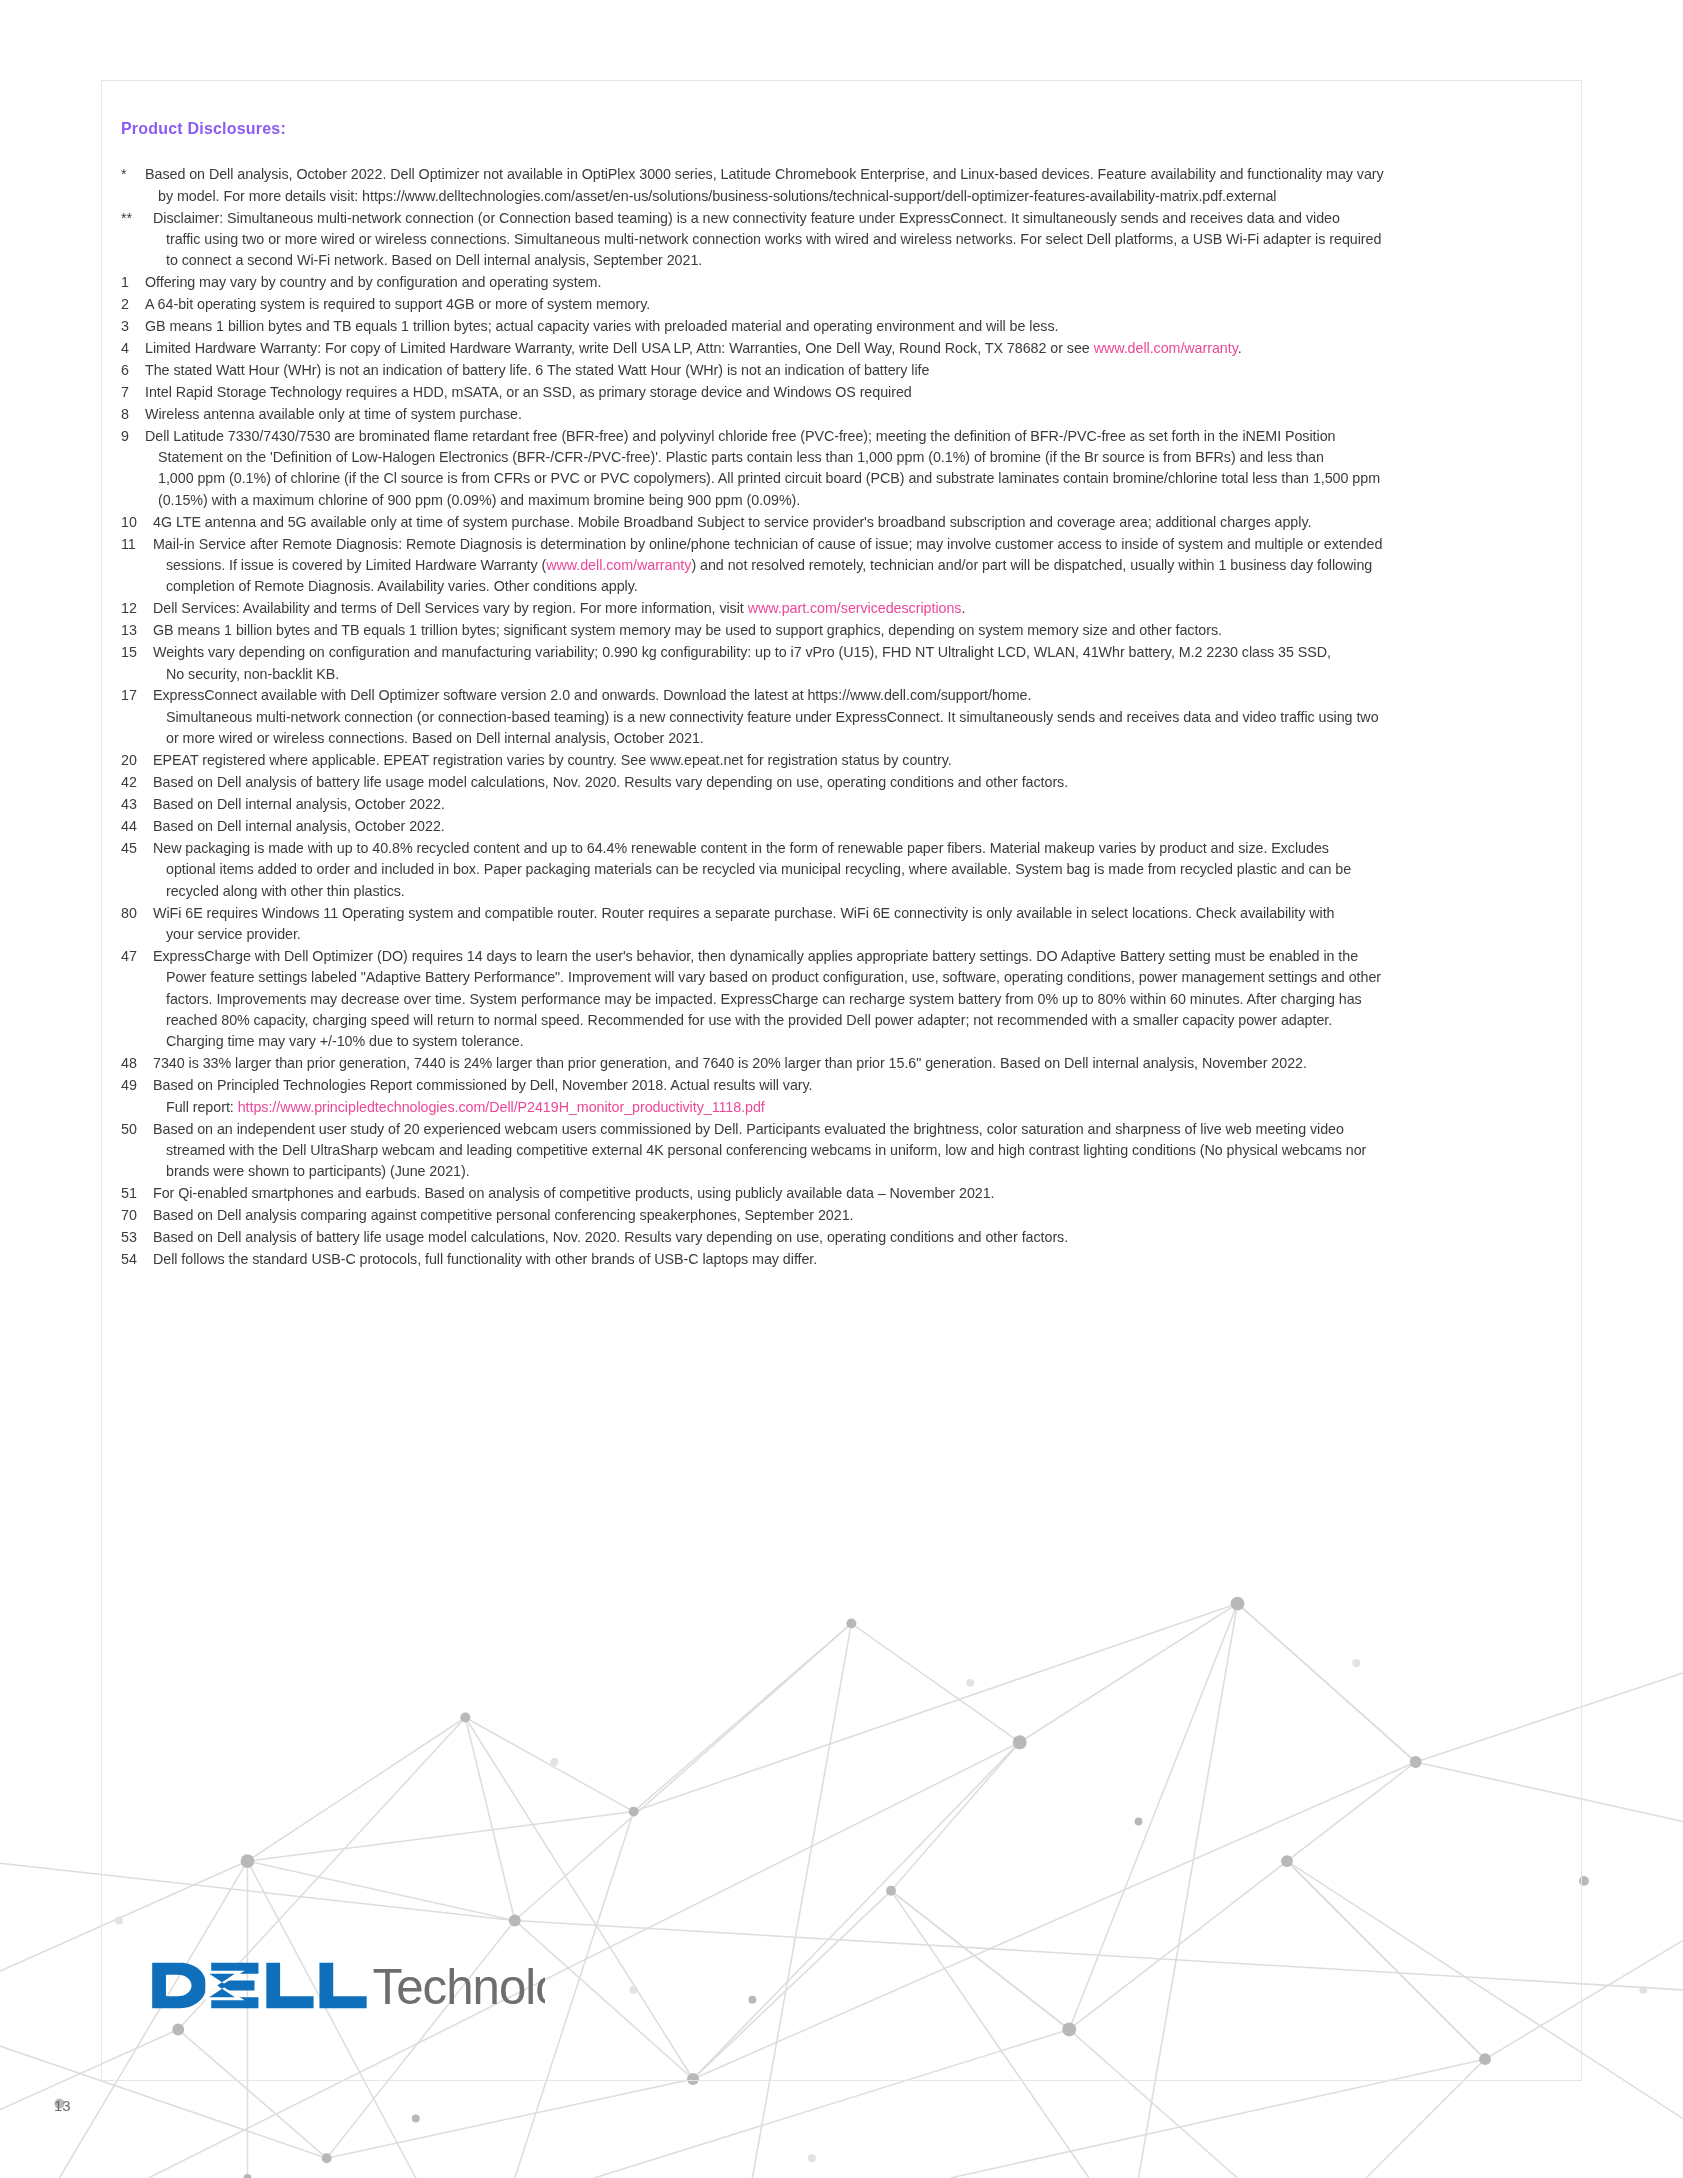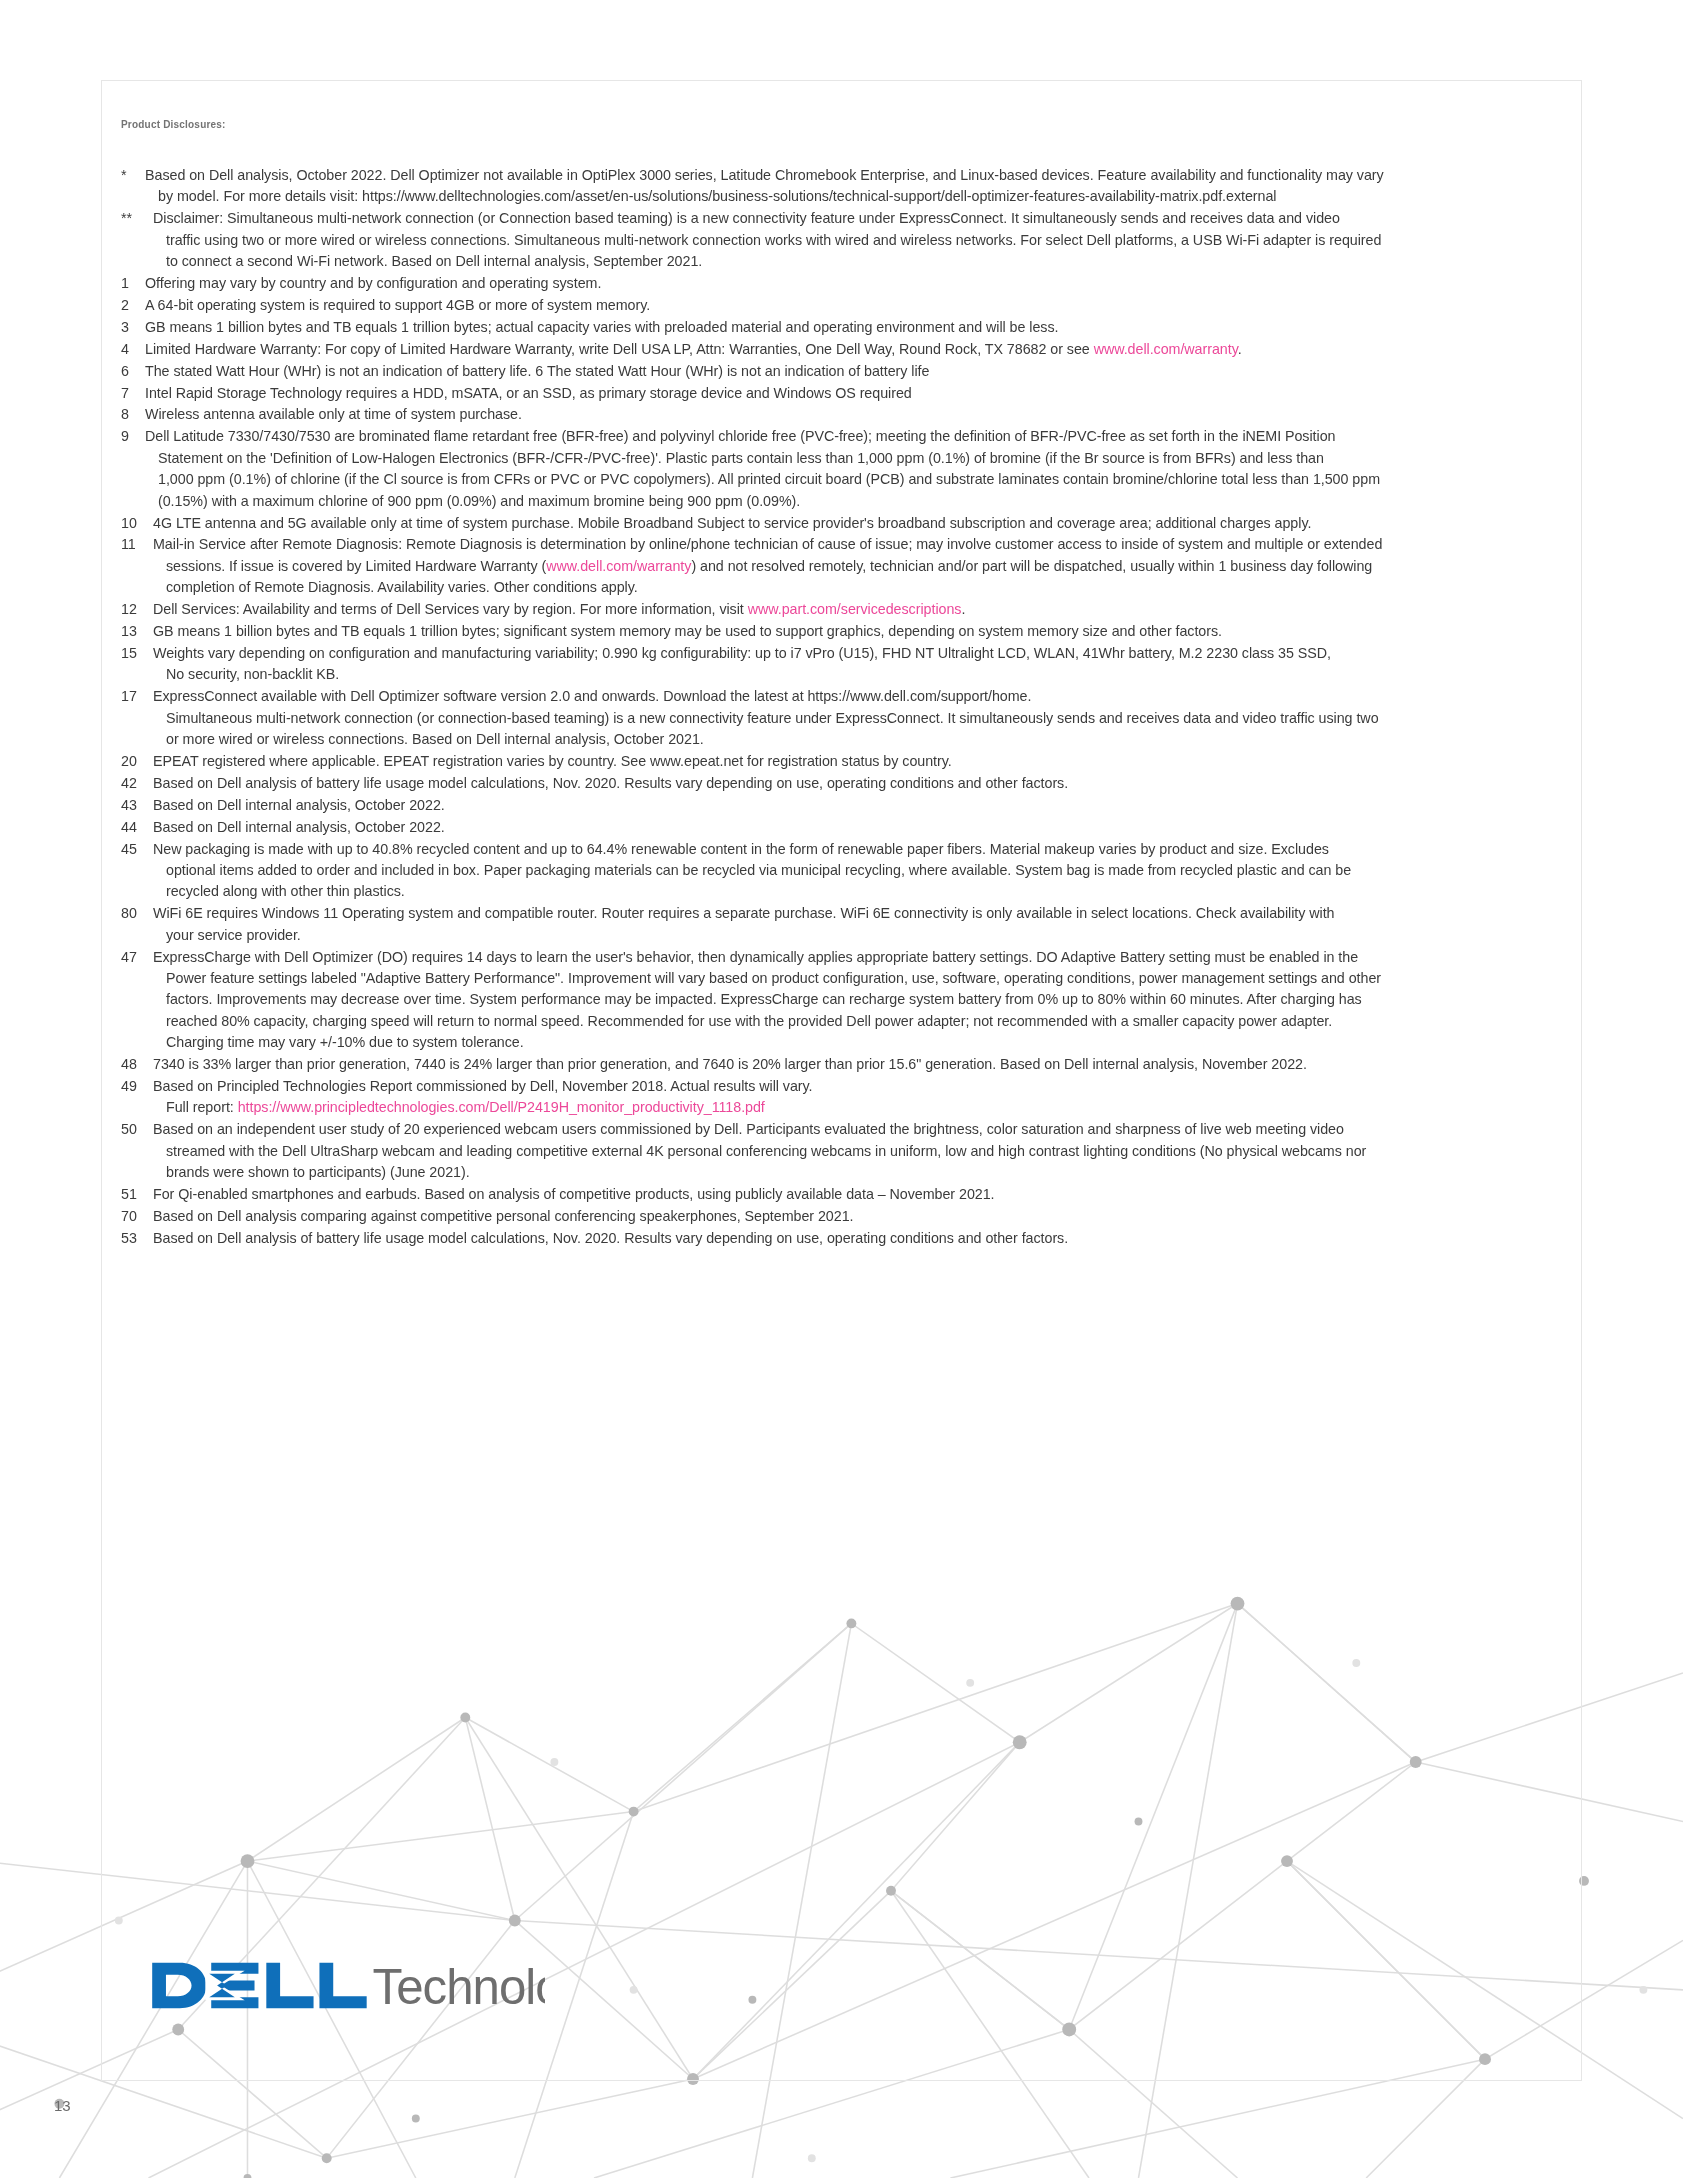--- a/index.html
+++ b/index.html
@@ -42,25 +42,25 @@
 
   .doc-body {
     position: absolute;
     left: 121px;
     top: 119px;
     width: 1440px;
     z-index: 3;
   }
 
   .page-title {
-    font-size: 10px;
+    font-size: 16px;
     font-weight: bold;
-    color: #737373;
+    color: #8b5cf6;
     letter-spacing: 0.2px;
-    margin: 0 0 34px 0;
+    margin: 0 0 26px 0;
     line-height: 1.2;
   }
 
   .notes {
     margin: 0;
     padding: 0;
     list-style: none;
   }
 
   .note {
@@ -297,20 +297,24 @@
           <span class="note-text">For Qi-enabled smartphones and earbuds. Based on analysis of competitive products, using publicly available data – November 2021.</span>
         </div>
         <div class="note">
           <span class="note-marker wide">70</span>
           <span class="note-text">Based on Dell analysis comparing against competitive personal conferencing speakerphones, September 2021.</span>
         </div>
         <div class="note">
           <span class="note-marker wide">53</span>
           <span class="note-text">Based on Dell analysis of battery life usage model calculations, Nov. 2020. Results vary depending on use, operating conditions and other factors.</span>
         </div>
+        <div class="note">
+          <span class="note-marker wide">54</span>
+          <span class="note-text">Dell follows the standard USB-C protocols, full functionality with other brands of USB-C laptops may differ.</span>
+        </div>
       </div>
   </div>
 
   <div class="logo-wrap">
     <svg class="logo-svg" width="396" height="61" viewBox="0 0 400 62" aria-hidden="true">
       <g>
         <path fill="#0f6fba" d="M2,8 L2,54 L30,54 C46,54 57,44 57,31 C57,18 46,8 30,8 Z M16,20 L28,20 C36,20 42,25 42,31 C42,37 36,42 28,42 L16,42 Z"></path>
         <path fill="#0f6fba" d="M62,8 L62,54 L110,54 L110,43 L76,43 L76,36 L106,36 L106,26 L76,26 L76,19 L110,19 L110,8 Z"></path>
         <path fill="#0f6fba" d="M118,8 L132,8 L132,42 L166,42 L166,54 L118,54 Z"></path>
         <path fill="#0f6fba" d="M172,8 L186,8 L186,42 L220,42 L220,54 L172,54 Z"></path>

